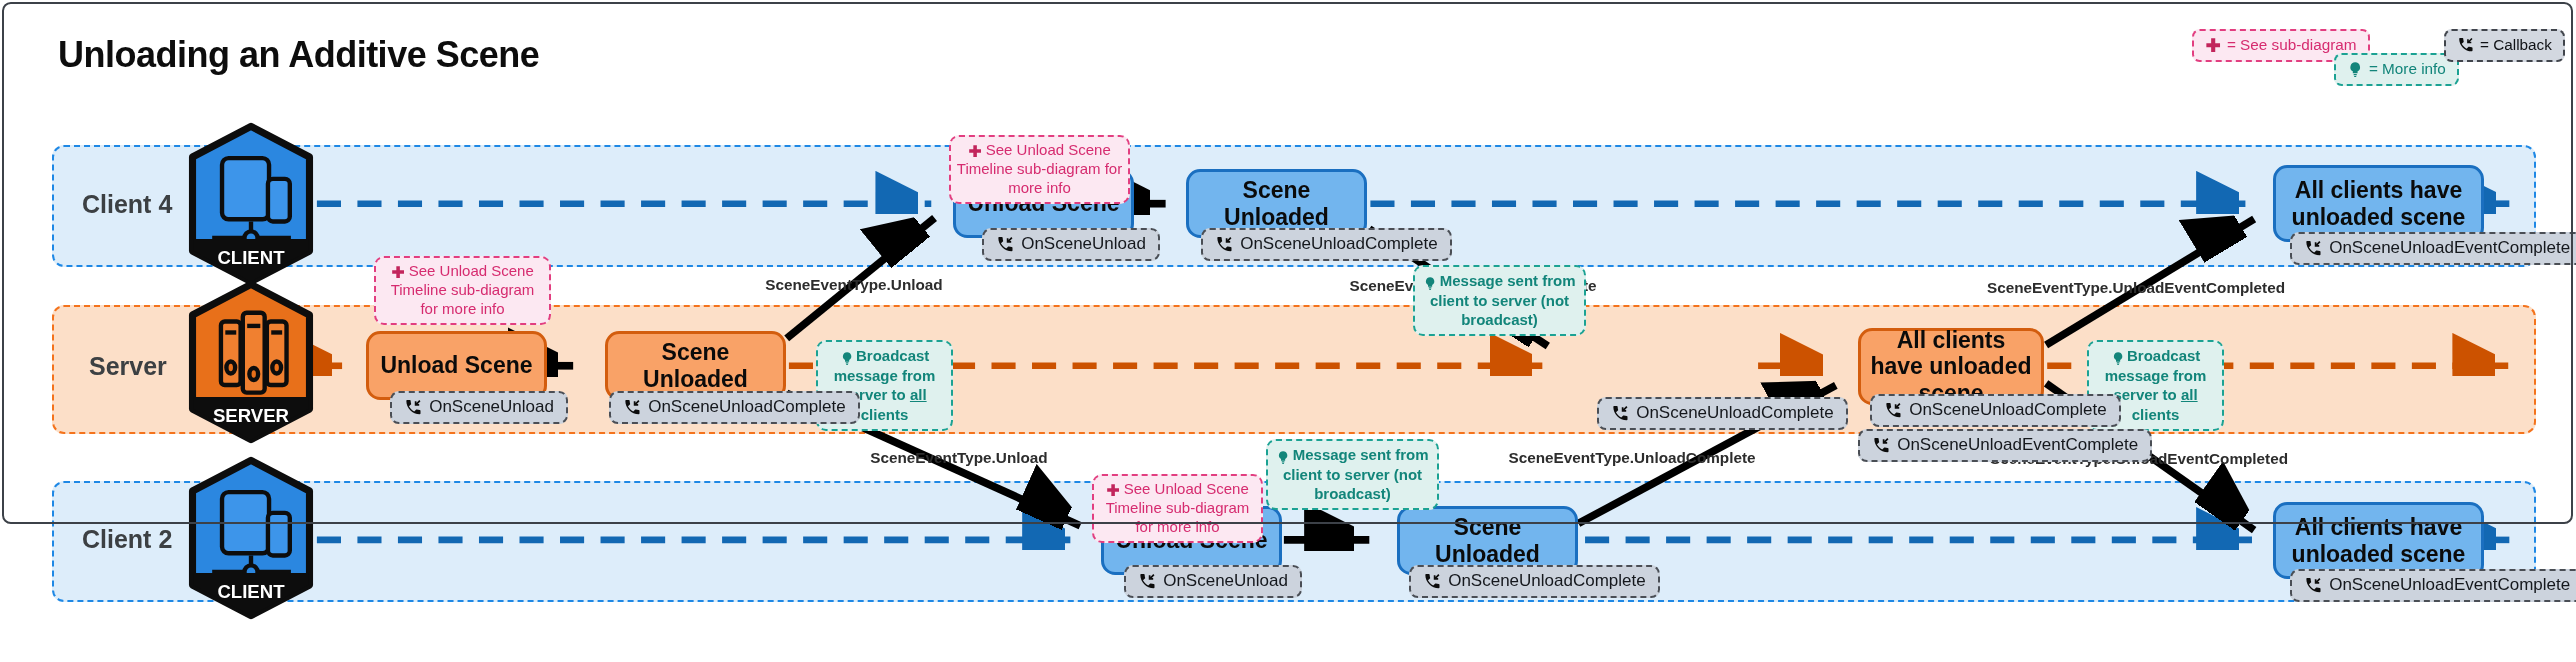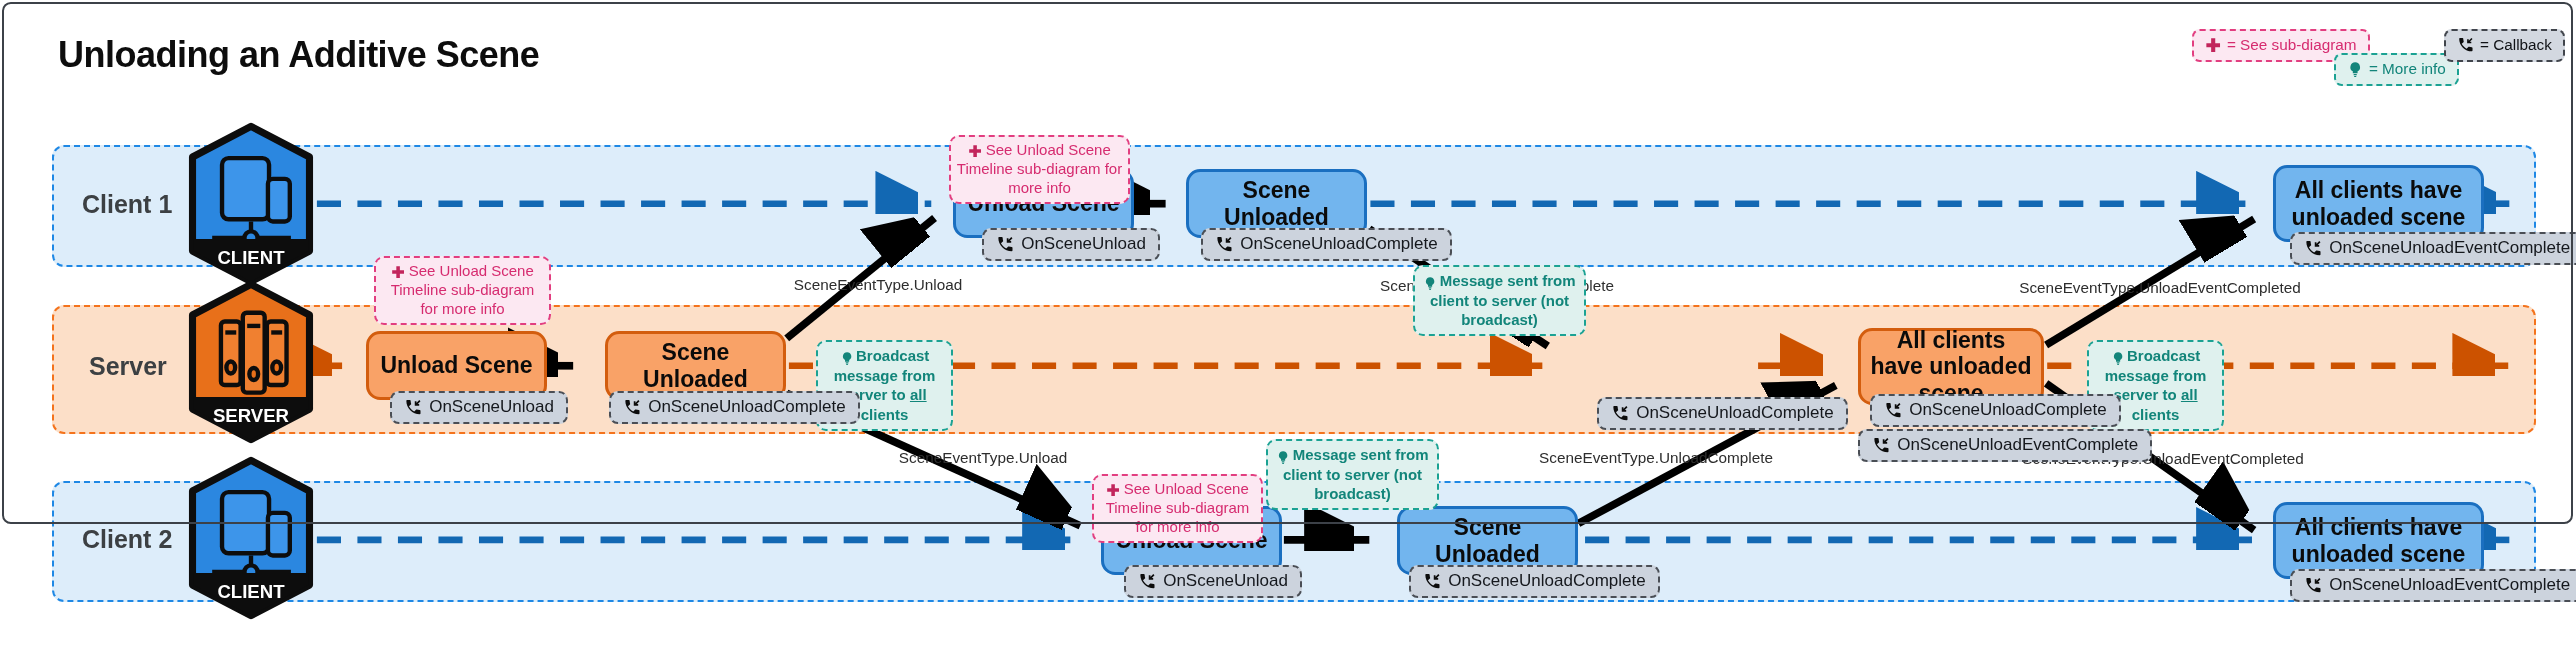--- a/index.html
+++ b/index.html
@@ -26,21 +26,21 @@
   .tag svg{flex:0 0 auto;}
 
   .pnote{position:absolute;background:#fce8f2;border:2.7px dashed #e23e80;border-radius:10px;
          color:#d62b6f;font-size:15px;text-align:center;padding:4.4px 5.5px;line-height:1.25;z-index:9;box-sizing:border-box;}
   .pnote svg{vertical-align:-2.7px;margin-right:3.3px;}
   .tnote{position:absolute;background:#dff1ee;border:2.7px dashed #1ba293;border-radius:10px;
          color:#12857a;font-size:15px;text-align:center;padding:4.4px 5.5px;line-height:1.3;z-index:9;box-sizing:border-box;font-weight:bold;}
   .tnote svg{vertical-align:-3.3px;margin-right:2.2px;}
   .tnote .u{text-decoration:underline;}
 
-  .elabel{position:absolute;transform:translate(-50%,-50%);font-size:15.3px;font-weight:normal;color:#2d2d2d;white-space:nowrap;z-index:5;margin-left:24px;}
+  .elabel{position:absolute;transform:translate(-50%,-50%);font-size:15.3px;font-weight:bold;color:#2d2d2d;white-space:nowrap;z-index:5;}
 
   .legend-box{position:absolute;display:inline-flex;align-items:center;gap:5.5px;white-space:nowrap;
               border-radius:7.7px;padding:5.5px 11px;font-size:15.3px;z-index:6;}
   .legend-box.pink{background:#fce8f2;border:2.2px dashed #e23e80;color:#d62b6f;}
   .legend-box.teal{background:#dff1ee;border:2.2px dashed #1ba293;color:#12857a;}
   .legend-box.gray{background:#d3d8e0;border:2.2px dashed #41454c;color:#101216;}
 
   #arrows{position:absolute;left:0;top:0;z-index:4;pointer-events:none;}
 </style>
 </head>
@@ -70,21 +70,21 @@
         <path d="M6.4 10.6c1.5 2.9 3.9 5.3 6.8 6.8l2.3-2.3c.3-.3.7-.4 1.1-.3 1.2.4 2.4.6 3.7.6.6 0 1 .5 1 1V20c0 .6-.5 1-1 1C10.9 21 3 13.1 3 3.6c0-.6.5-1 1-1h3.6c.6 0 1 .5 1 1 0 1.3.2 2.5.6 3.7.1.4 0 .8-.3 1.1l-2.5 2.2z" fill="#0c0c0c"></path>
         <path d="M20.5 3.5l-5 5M15 4.3v4.6h4.6" stroke="#0c0c0c" stroke-width="2.2" fill="none"></path>
       </svg>
     <span>= Callback</span>
   </div>
 
   <div class="lane blue" style="left:52px;top:145px;width:2480px;height:118px;"></div>
   <div class="lane orange" style="left:52px;top:305px;width:2480px;height:125px;"></div>
   <div class="lane blue" style="left:52px;top:481px;width:2480px;height:117px;"></div>
 
-  <div class="lane-label" style="left:82px;top:190px;">Client 1</div>
+  <div class="lane-label" style="left:82px;top:190px;">Client 4</div>
   <div class="lane-label" style="left:89px;top:352px;">Server</div>
   <div class="lane-label" style="left:82px;top:525px;">Client 2</div>
 
   <svg class="badge" style="left:188px;top:122px;" width="126" height="164" viewBox="0 0 230 300">
     <polygon points="115,8 222,64 222,236 115,292 8,236 8,64" fill="#2b87e0" stroke="#0d0d0d" stroke-width="13" stroke-linejoin="round"></polygon>
     <g stroke="#0d0d0d" stroke-width="8" fill="#3d95ea">
       <rect x="62" y="66" width="86" height="112" rx="12"></rect>
       <rect x="146" y="104" width="40" height="78" rx="9"></rect>
       <line x1="115" y1="182" x2="115" y2="206"></line>
       <line x1="44" y1="212" x2="188" y2="212"></line>

